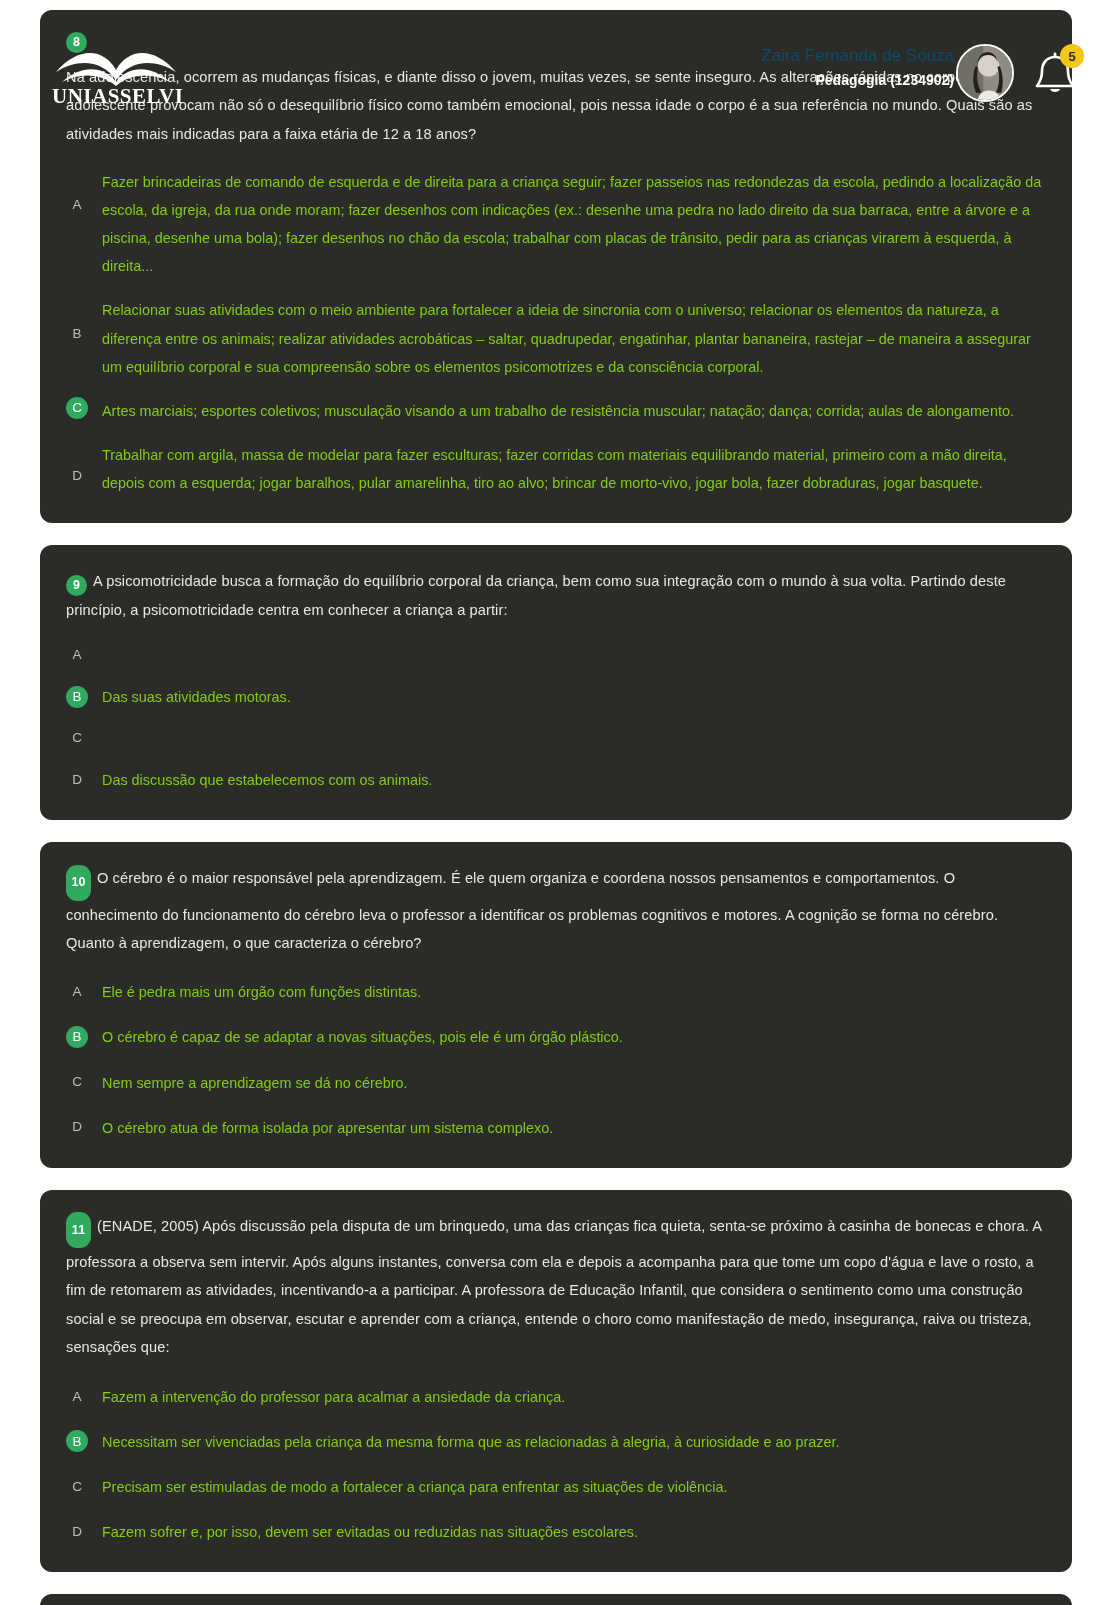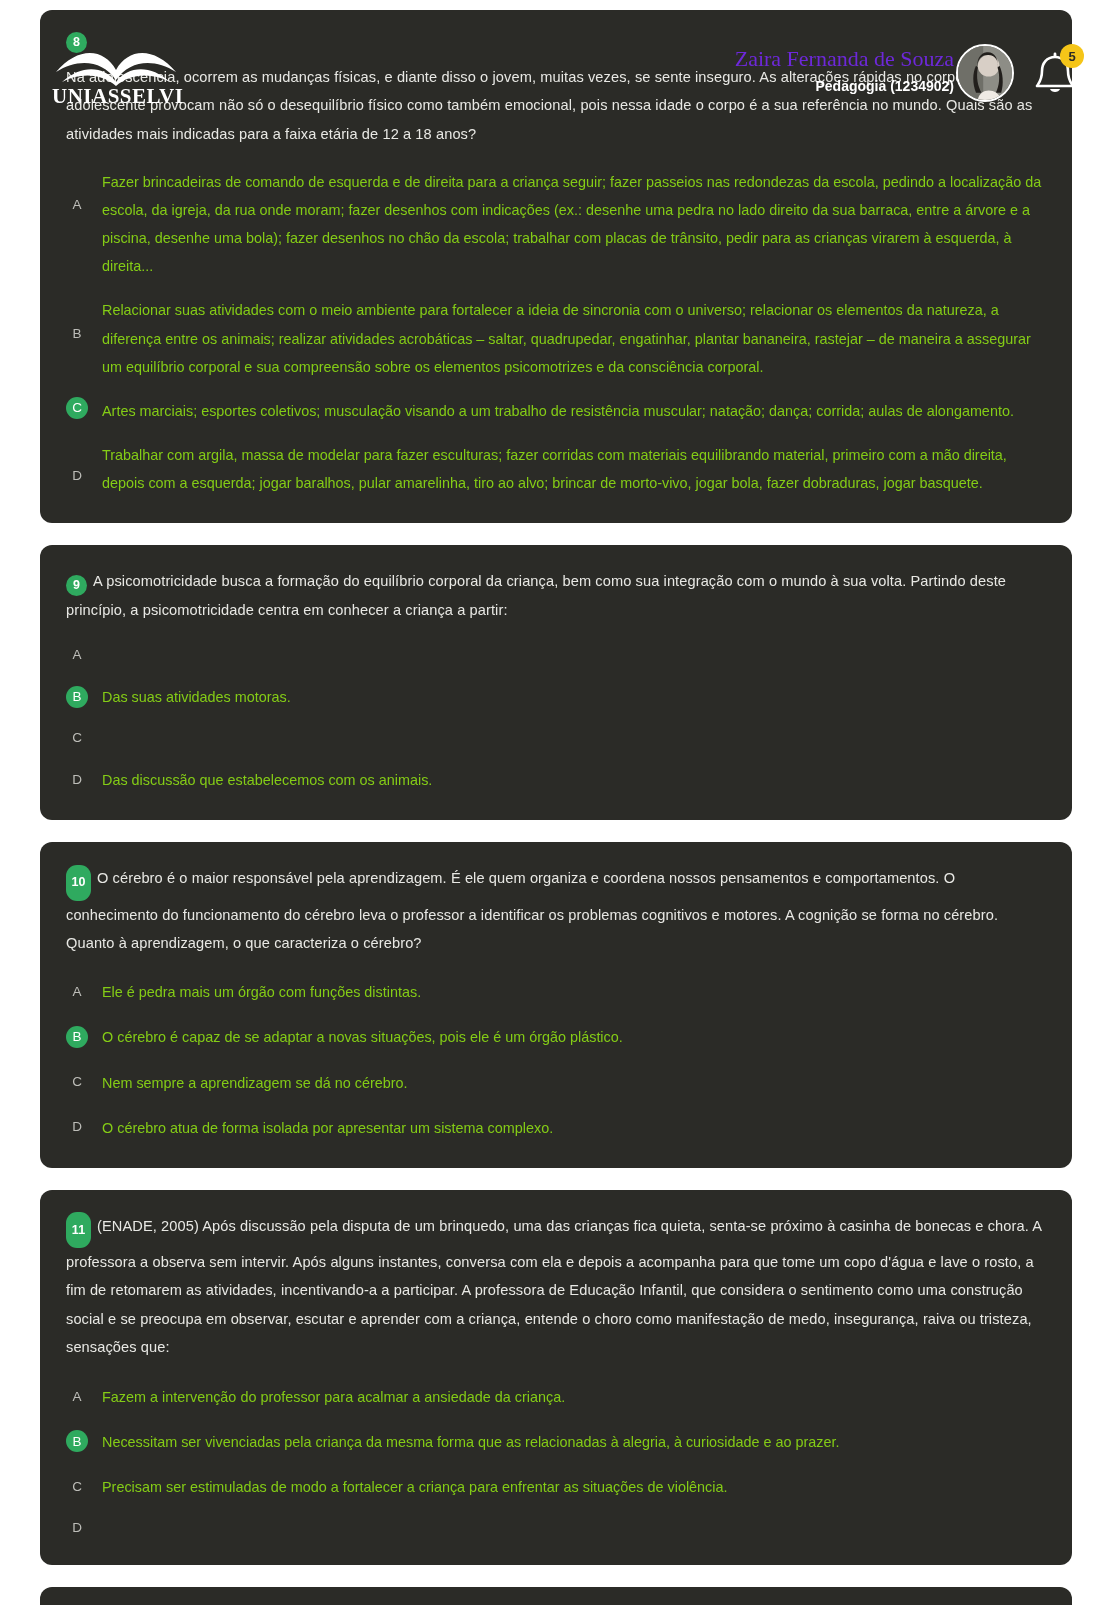--- a/index.html
+++ b/index.html
@@ -137,26 +137,25 @@
 
   .user-block {
     position: absolute;
     right: 158px;
     top: 46px;
     text-align: right;
     pointer-events: auto;
     width: 320px;
   }
   .user-name {
-    font-size: 22px;
-    color: #6d28d9;
+    font-size: 17px;
+    color: #0c4a6e;
     font-weight: 400;
     line-height: 1.2;
     white-space: nowrap;
-    font-family: Liberation Serif, serif;
   }
   .user-course {
     font-size: 14px;
     font-weight: 700;
     color: #ffffff;
     margin-top: 6px;
     line-height: 1.2;
     white-space: nowrap;
   }
 
@@ -296,20 +295,21 @@
       <div class="option center">
         <div class="opt-letter selected">B</div>
         <div class="opt-text">Necessitam ser vivenciadas pela criança da mesma forma que as relacionadas à alegria, à curiosidade e ao prazer.</div>
       </div>
       <div class="option center">
         <div class="opt-letter">C</div>
         <div class="opt-text">Precisam ser estimuladas de modo a fortalecer a criança para enfrentar as situações de violência.</div>
       </div>
       <div class="option center">
         <div class="opt-letter">D</div>
+        <div class="opt-text">Fazem sofrer e, por isso, devem ser evitadas ou reduzidas nas situações escolares.</div>
       </div>
     </div>
   </section>
 
   <section class="question-card" style="padding-bottom:14px">
     
   </section>
 
 </div>
 

